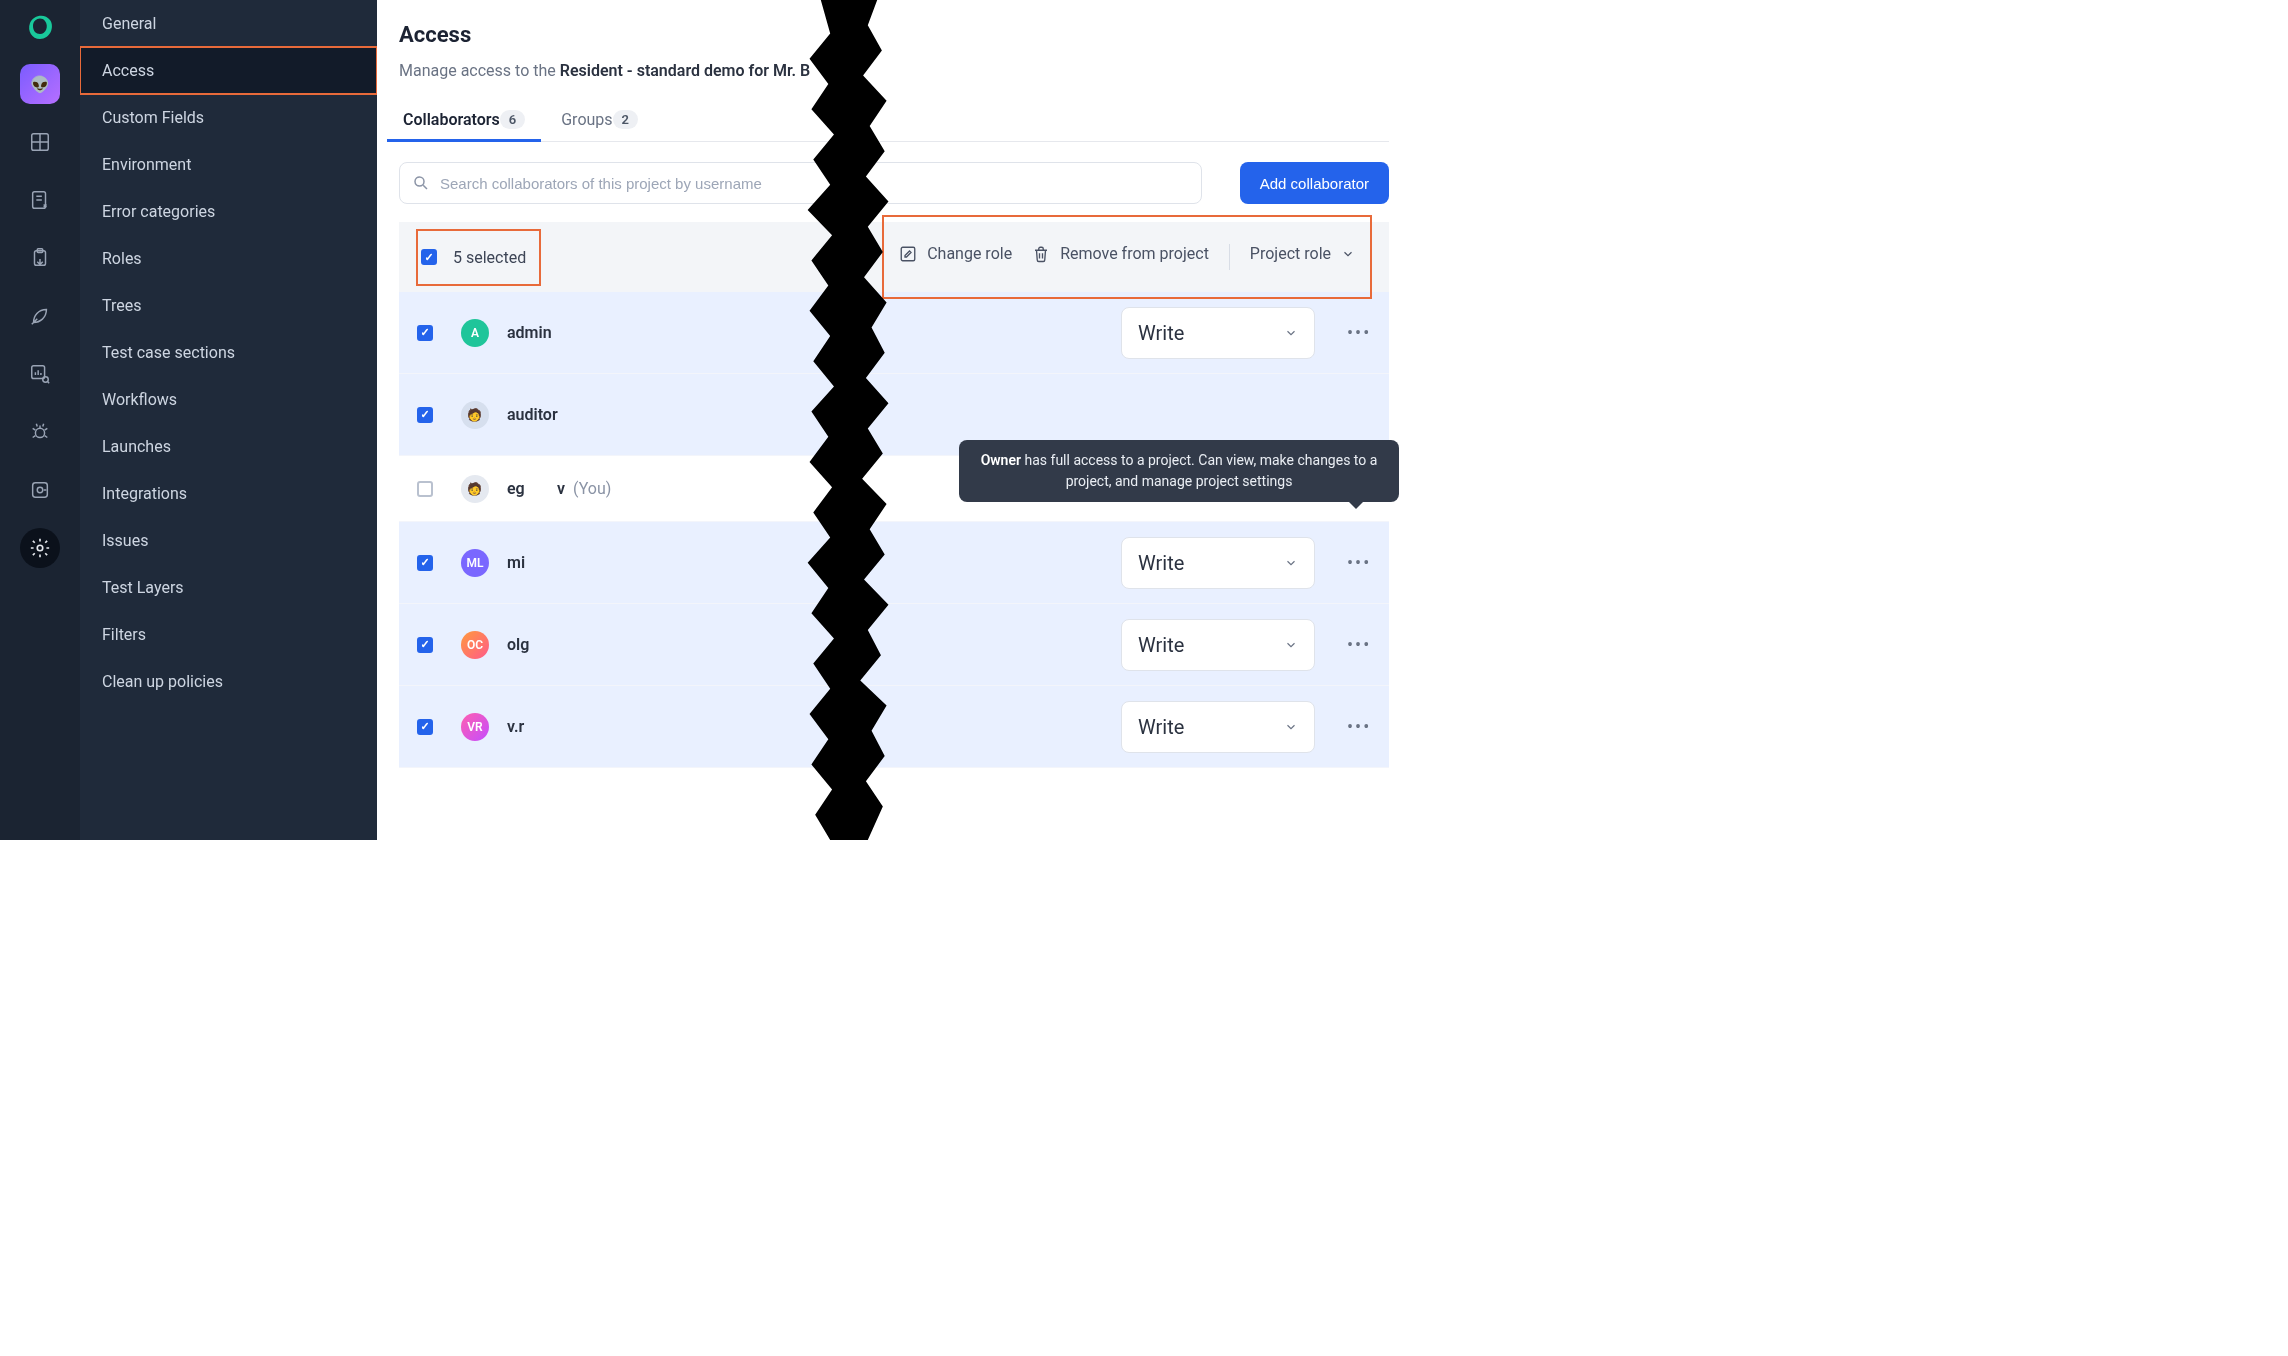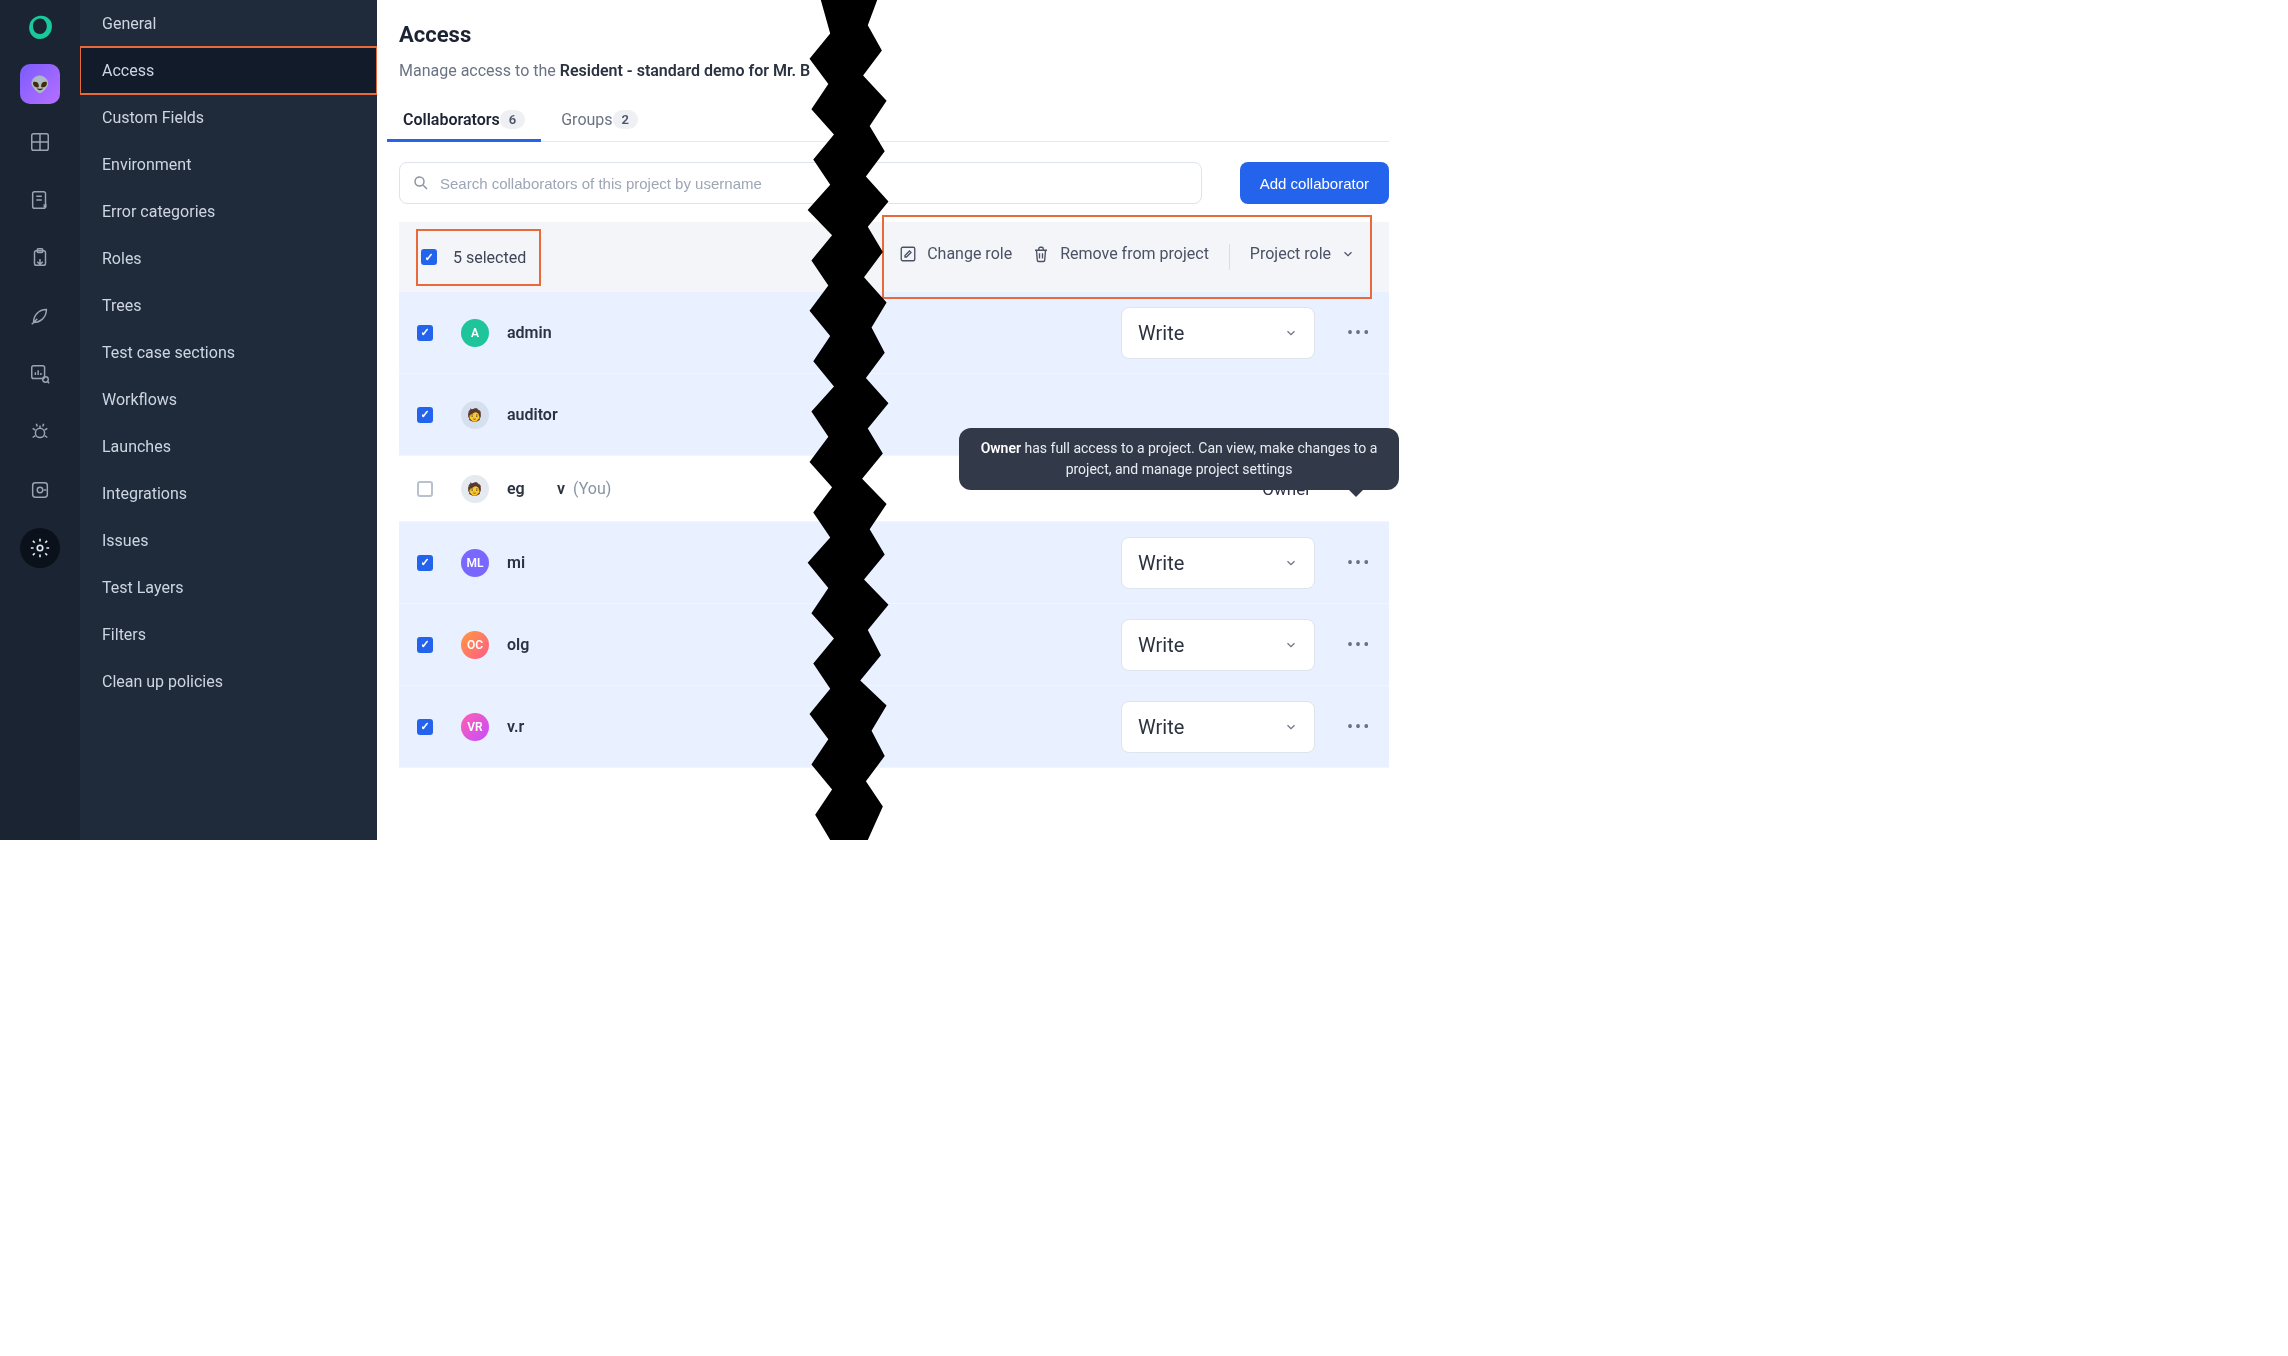--- a/index.html
+++ b/index.html
@@ -459,19 +459,19 @@
             <span>Write</span>
             <svg width="14" height="14" viewBox="0 0 24 24" fill="none" stroke="#6a7384" stroke-width="2">
                 <path d="M6 9l6 6 6-6"></path>
               </svg>
           </div>
           <span class="more-btn">•••</span>
         </div>
       </div>
     </div>
 
-    <div class="tooltip" style="top:428px; right:14px;border-radius:12px;">
+    <div class="tooltip" style="top:440px; right:14px;">
       <strong>Owner</strong><span> has full access to a project. Can view, make changes to a project, and manage project settings</span>
     </div>
   </div>
 </div>
 
 <div class="torn"></div>
 
 </body></html>

